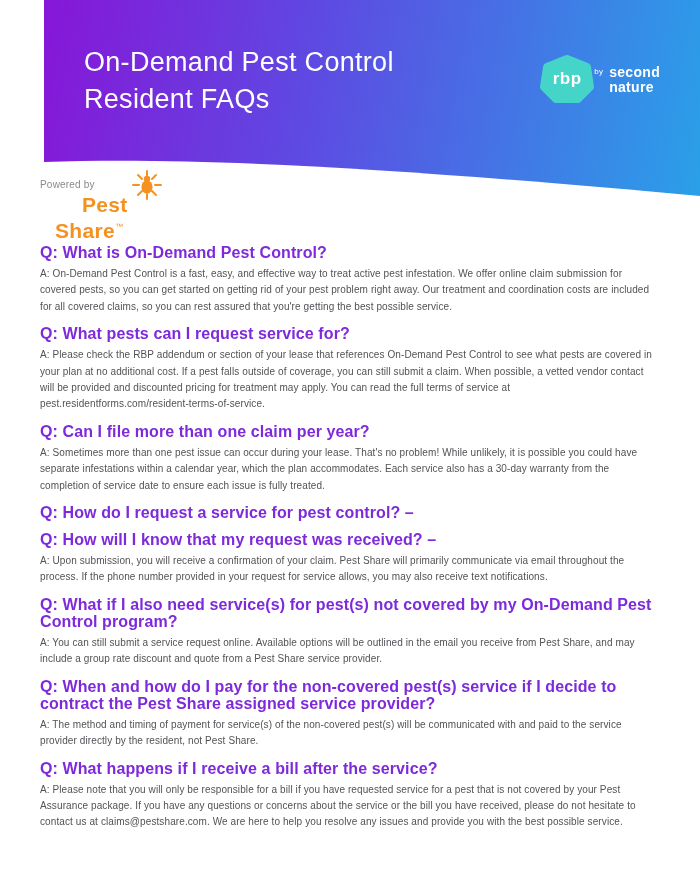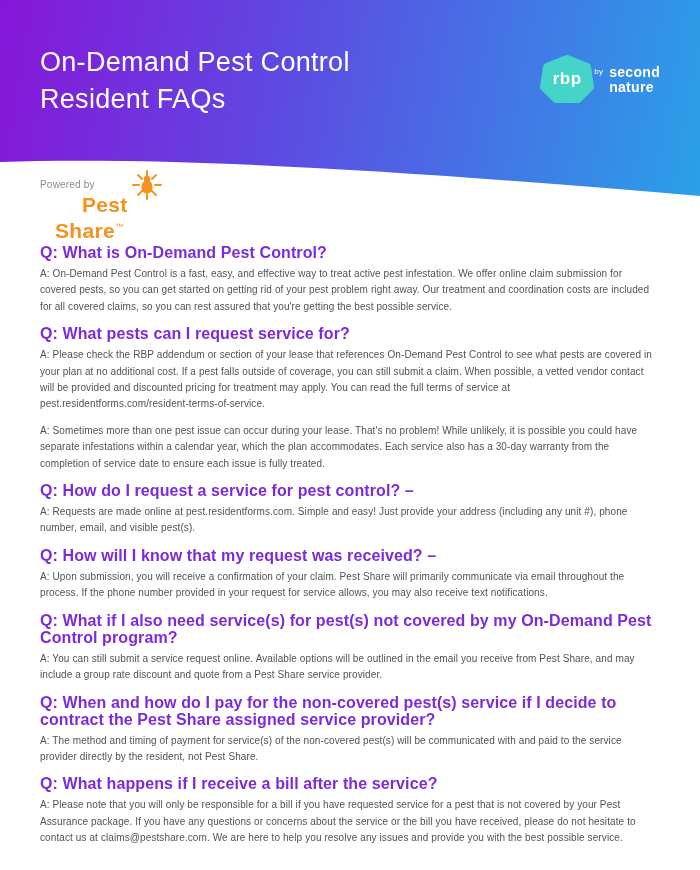--- a/index.html
+++ b/index.html
@@ -18,21 +18,21 @@
     width:700px;min-height:870px;margin:0 auto;
     font-family:"Liberation Sans", sans-serif;
     color:var(--body-text);
     overflow:hidden;position:relative;
   }
   
   .hero{
     position:relative;height:200px;
     background:linear-gradient(100deg,var(--header-grad-start) 0%,var(--header-grad-mid) 40%,var(--header-grad-end) 100%);
     padding:44px 40px 0 40px;
-    display:flex;justify-content:space-between;align-items:flex-start;
+    display:flex;justify-content:space-between;align-items:flex-start;margin-left:44px;
   }
   .hero-wave{position:absolute;left:0;bottom:0;width:100%;height:48px;display:block;}
   .t1{color:#fff;font-size:27px;font-weight:400;letter-spacing:.3px;line-height:37px;}
   .t2{color:#fff;font-size:27px;font-weight:400;letter-spacing:.3px;line-height:37px;}
   .hero-logo{display:flex;align-items:center;gap:0;margin-top:10px;}
   .rbp-badge{position:relative;width:54px;height:50px;display:inline-block;}
   .rbp-badge svg{position:absolute;inset:0;}
   .rbp-text{
     position:absolute;inset:0;display:flex;align-items:center;justify-content:center;
     color:#fff;font-size:17px;font-weight:700;letter-spacing:.5px;
@@ -111,25 +111,25 @@
 <main class="faq">
   <section class="faq-item">
     <h3 class="q">Q: What is On-Demand Pest Control?</h3>
     <p class="a">A: On-Demand Pest Control is a fast, easy, and effective way to treat active pest infestation. We offer online claim submission for covered pests, so you can get started on getting rid of your pest problem right away. Our treatment and coordination costs are included for all covered claims, so you can rest assured that you're getting the best possible service.</p>
   </section>
   <section class="faq-item">
     <h3 class="q">Q: What pests can I request service for?</h3>
     <p class="a">A: Please check the RBP addendum or section of your lease that references On-Demand Pest Control to see what pests are covered in your plan at no additional cost. If a pest falls outside of coverage, you can still submit a claim. When possible, a vetted vendor contact will be provided and discounted pricing for treatment may apply. You can read the full terms of service at pest.residentforms.com/resident-terms-of-service.</p>
   </section>
   <section class="faq-item">
+    <h3 class="q">Q: Can I file more than one claim per year?</h3>
     <p class="a">A: Sometimes more than one pest issue can occur during your lease. That's no problem! While unlikely, it is possible you could have separate infestations within a calendar year, which the plan accommodates. Each service also has a 30-day warranty from the completion of service date to ensure each issue is fully treated.</p>
   </section>
   <section class="faq-item">
     <h3 class="q">Q: How do I request a service for pest control? –</h3>
-    <p class="a">A: Requests are made online at pest.residentforms.com. Simple and easy! Just provide your address (including any unit #), phone number, email, and visible pest(s).</p>
   </section>
   <section class="faq-item">
     <h3 class="q">Q: How will I know that my request was received? –</h3>
     <p class="a">A: Upon submission, you will receive a confirmation of your claim. Pest Share will primarily communicate via email throughout the process. If the phone number provided in your request for service allows, you may also receive text notifications.</p>
   </section>
   <section class="faq-item">
     <h3 class="q">Q: What if I also need service(s) for pest(s) not covered by my On-Demand Pest Control program?</h3>
     <p class="a">A: You can still submit a service request online. Available options will be outlined in the email you receive from Pest Share, and may include a group rate discount and quote from a Pest Share service provider.</p>
   </section>
   <section class="faq-item">

